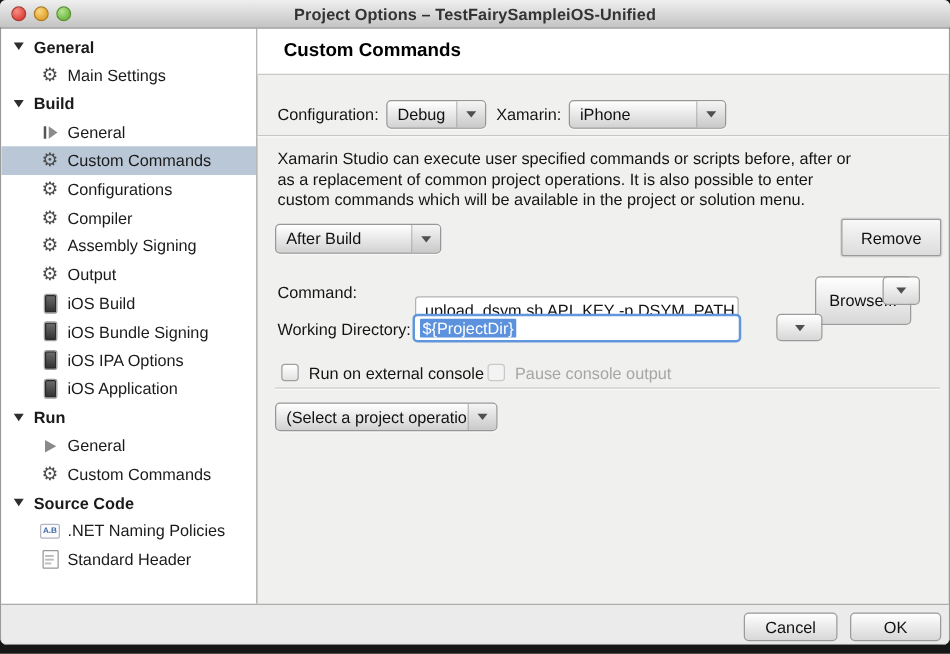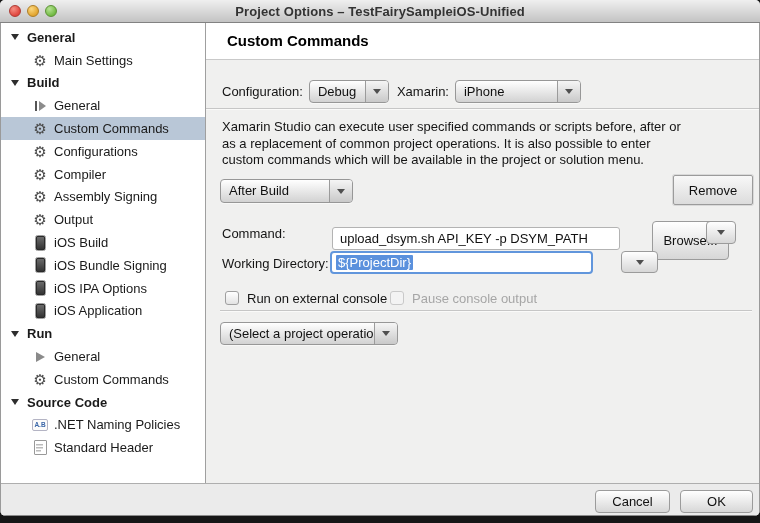--- a/index.html
+++ b/index.html
@@ -100,21 +100,21 @@
   .btn.arrow2 { left:621px; top:251px; width:37px; height:22px; }
   .btn.cancel { left:595px; top:490px; width:75px; height:23px; }
   .btn.ok     { left:680px; top:490px; width:73px; height:23px; }
 
   .field-label { position:absolute; font-size:13px; color:#141414; }
   .lbl-command { left:222px; top:226px; }
   .lbl-workdir { left:222px; top:256px; }
 
   .textbox { position:absolute; background:#fff; border:1px solid #b3b3b3; border-radius:3px;
     font-size:13px; line-height:21px; padding:0 7px; white-space:nowrap; overflow:hidden; height:23px; color:#111; cursor:text; }
-  .textbox.command { left:332px; top:227px; width:288px; }
+  .textbox.command { left:332px; top:237px; width:259px; }
   .textbox.workdir { left:330px; top:251px; width:263px; border:2px solid #6196dc; line-height:19px; padding:0 4px; border-radius:4px; }
   .sel-text { background:#5b91dd; color:#fff; padding:0 2px; border-radius:1px; }
 
   .cb { position:absolute; width:14px; height:14px; border:1px solid #9f9f9f; border-radius:3px;
     background:linear-gradient(#ffffff,#e3e3e3); top:291px; }
   .cb.run-ext { left:225px; }
   .cb.pause   { left:390px; border-color:#c9c9c9; background:#f3f3f3; }
   .cb-label { position:absolute; top:291px; font-size:13px; color:#141414; }
   .cb-label.run-ext { left:247px; }
   .cb-label.pause   { left:412px; color:#a6a6a6; }

